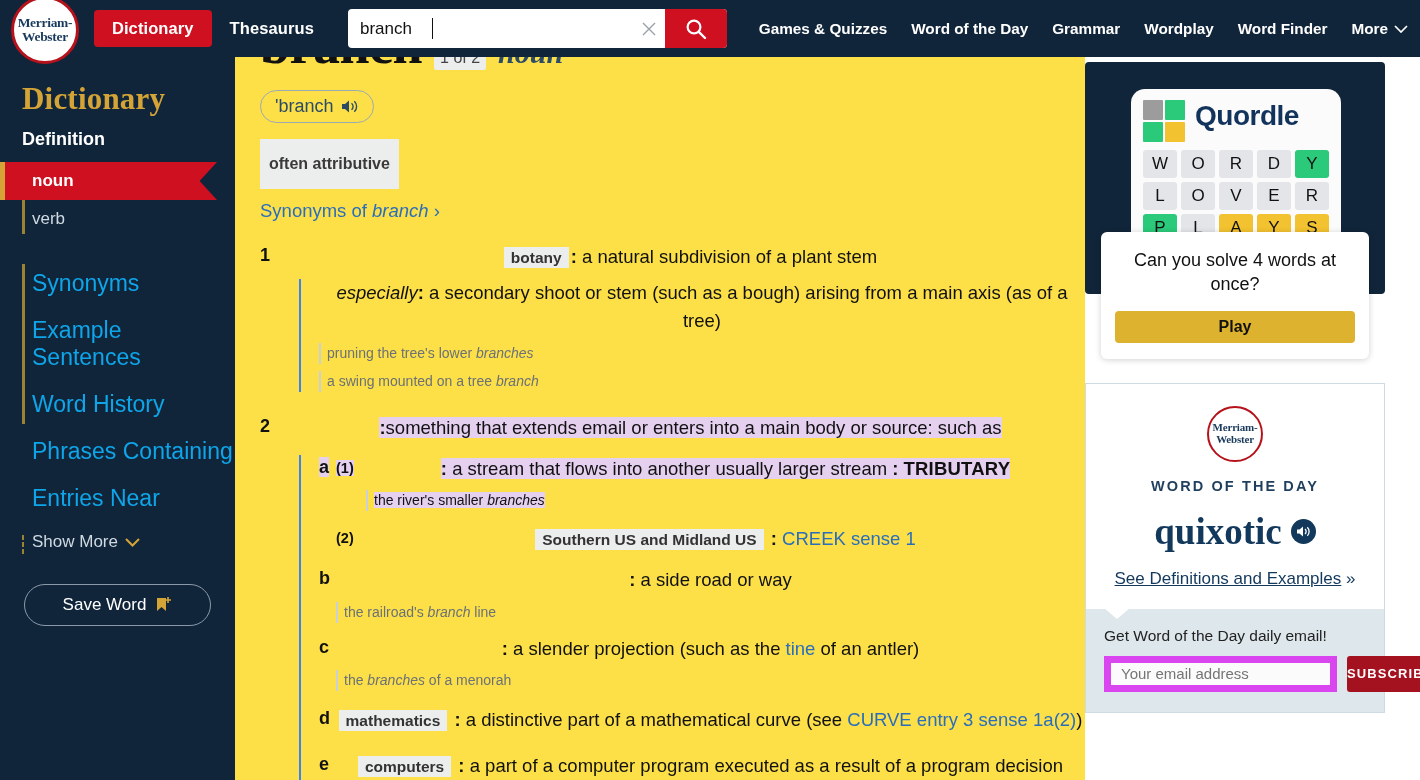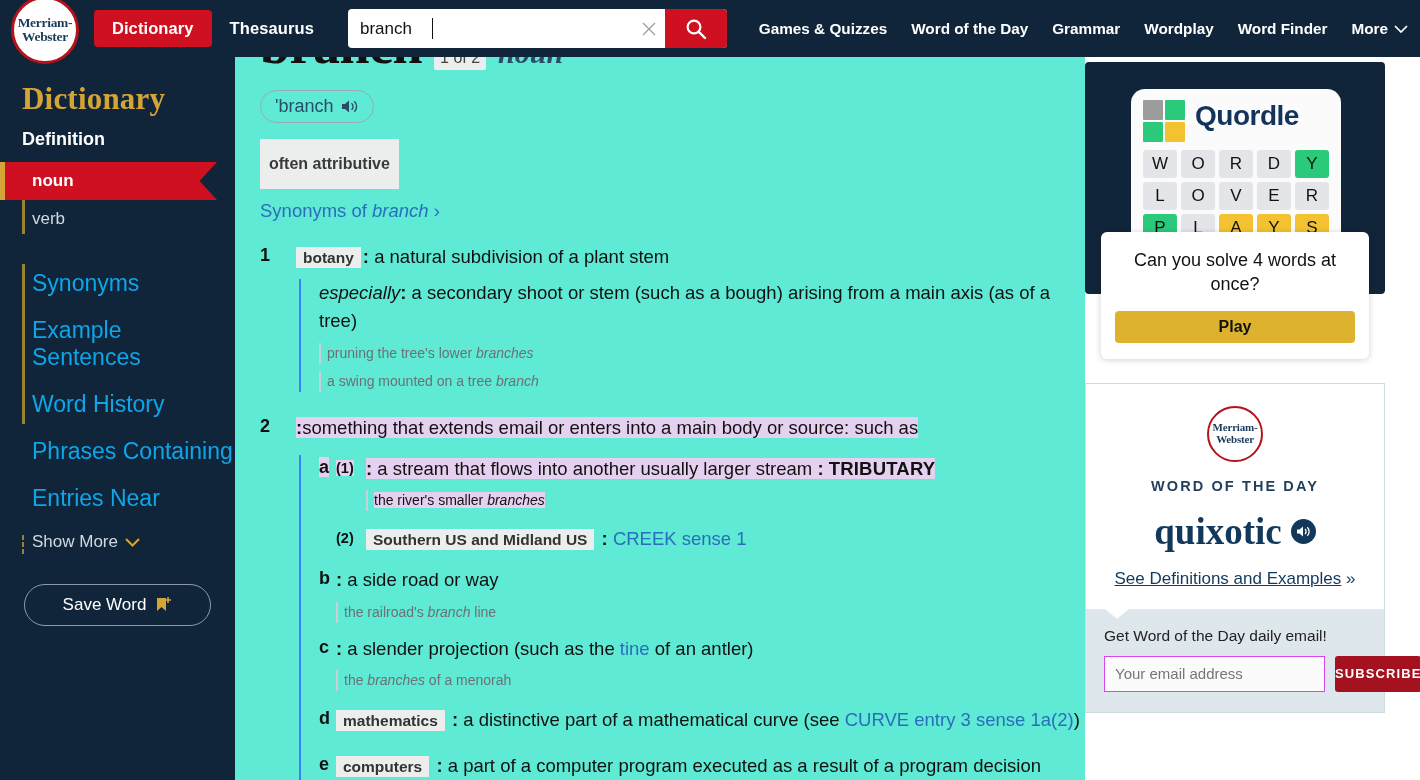--- a/index.html
+++ b/index.html
@@ -150,21 +150,21 @@
     border: 1.5px solid #8a9aa8; border-radius: 21px;
     color: #ffffff; font-size: 17px;
     display: flex; align-items: center; justify-content: center; gap: 9px;
     cursor: pointer;
   }
 
   
   .main {
     position: absolute; top: 0; left: 235px;
     width: 850px; height: 780px;
-    background: #5eead4;
+    background: #fde047;
     overflow: hidden;
     padding-left: 25px;
   }
   .headword-row {
     display: flex; align-items: baseline; gap: 12px;
     margin-top: 18px;
   }
   .headword {
     font-family: "Liberation Serif", serif;
     font-size: 54px; font-weight: 700; color: #111;
@@ -198,21 +198,21 @@
 
   
   .defs { margin-top: 21px; }
   .sense-row { display: flex; align-items: flex-start; }
   .sense-num {
     font-size: 18px; font-weight: 700; color: #111;
     width: 36px; flex-shrink: 0; padding-top: 2px;
   }
   .sense-body { flex: 1; }
   .dtext {
-    font-size: 18.5px; color: #111; line-height: 1.55;
+    font-size: 18.5px; color: #111; line-height: 1.55; text-align: center;
   }
   .dtext em { font-style: italic; }
   .label-chip {
     background: #eceded; color: #333;
     font-size: 15.5px; font-weight: 700;
     padding: 2px 7px; margin-right: 2px;
     font-family: "Liberation Sans", sans-serif;
   }
   .blue { color: #2a6ebb; cursor: pointer; }
   .scolon { font-weight: 700; }
@@ -337,21 +337,21 @@
   .sub-notch {
     position: absolute; top: -1px; left: 18px;
     width: 0; height: 0;
     border-left: 13px solid transparent;
     border-right: 13px solid transparent;
     border-top: 11px solid #ffffff;
   }
   .sub-title { font-size: 15.5px; color: #222; }
   .sub-row { display: flex; gap: 10px; margin-top: 11px; }
   .email-input {
-    flex: 1; height: 36px; border: 1px solid #d946ef;
+    flex: 1; height: 36px; border: 7px solid #d946ef;
     background: #fbfbfb; padding: 0 10px;
     font-size: 15px; color: #6a6f74; outline: none;
     font-family: "Liberation Sans", sans-serif;
   }
   .sub-btn {
     width: 106px; height: 36px; background: #a5121f;
     color: #ffffff; font-size: 13px; font-weight: 700;
     letter-spacing: 1.1px; border: none; border-radius: 3px;
     cursor: pointer;
   }

